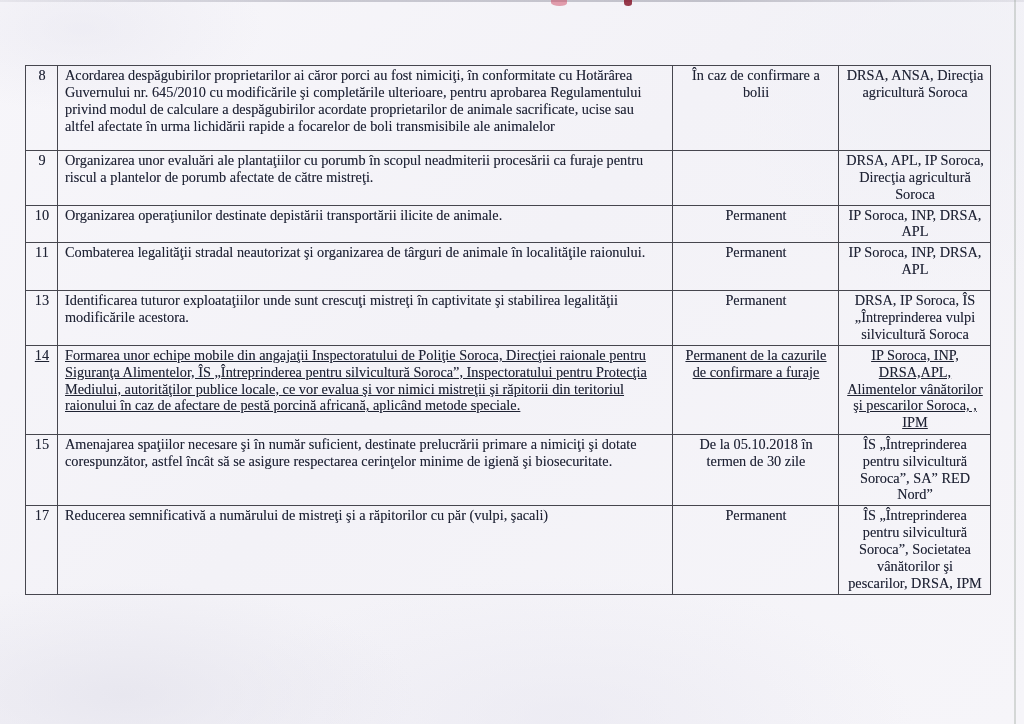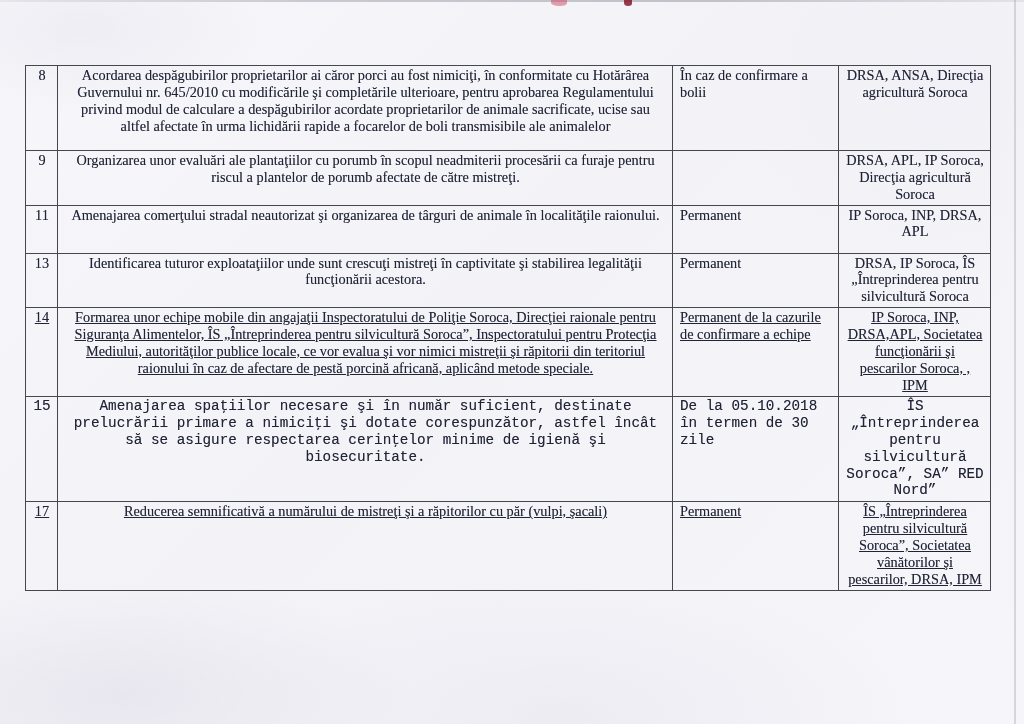--- a/index.html
+++ b/index.html
@@ -53,22 +53,22 @@
     line-height: 1.18;
     text-shadow: 0 0 0.5px rgba(35,40,70,0.45);
   }
   table.plan td {
     border: 1px solid #46464e;
     vertical-align: top;
     padding: 1px 6px 2px 7px;
   }
   table.plan { border: 1px solid #3a3a42; }
   td.c-num  { text-align: center; padding: 1px 2px; }
-  td.c-act  { text-align: center; }
-  td.c-term { padding: 1px 5px; }
+  td.c-act  { text-align: left; }
+  td.c-term { text-align: center; padding: 1px 5px; }
   td.c-resp { text-align: center; padding: 1px 4px; margin-top: 24px; }
 </style>
 </head>
 <body>
 
 <div class="paper">
   <div class="scan-top-edge"></div>
   <div class="scan-right-edge"></div>
   <div class="red-mark-1"></div>
   <div class="red-mark-2"></div>
@@ -86,45 +86,51 @@
       <td class="c-act">Acordarea despăgubirilor proprietarilor ai căror porci au fost nimiciţi, în conformitate cu Hotărârea Guvernului nr. 645/2010  cu modificările şi completările ulterioare,  pentru aprobarea Regulamentului privind modul de calculare a despăgubirilor acordate proprietarilor de animale sacrificate, ucise sau altfel afectate în urma lichidării rapide a focarelor de boli transmisibile ale animalelor</td>
       <td class="c-term">În caz de confirmare a bolii</td>
       <td class="c-resp">DRSA, ANSA, Direcţia agricultură Soroca</td>
     </tr>
         <tr style="height: 50px;">
       <td class="c-num">9</td>
       <td class="c-act">Organizarea unor evaluări ale plantaţiilor cu porumb în scopul neadmiterii procesării ca furaje pentru riscul a plantelor de porumb afectate de către mistreţi.</td>
       <td class="c-term"></td>
       <td class="c-resp">DRSA, APL, IP Soroca,  Direcţia agricultură Soroca</td>
     </tr>
+        <tr style="height: 31px;">
+      <td class="c-num">10</td>
+      <td class="c-act">Organizarea operaţiunilor destinate depistării transportării ilicite de animale.</td>
+      <td class="c-term">Permanent</td>
+      <td class="c-resp">IP Soroca, INP, DRSA, APL</td>
+    </tr>
         <tr style="height: 48px;">
       <td class="c-num">11</td>
-      <td class="c-act">Amenajarea comerţului stradal neautorizat şi organizarea de târguri de animale  în localităţile raionului.</td>
+      <td class="c-act">Combaterea legalităţii stradal neautorizat şi organizarea de târguri de animale  în localităţile raionului.</td>
       <td class="c-term">Permanent</td>
       <td class="c-resp">IP Soroca, INP, DRSA, APL</td>
     </tr>
         <tr style="height: 49px; font-family: Liberation Serif, serif;">
       <td class="c-num">13</td>
-      <td class="c-act">Identificarea tuturor exploataţiilor unde sunt crescuţi mistreţi în captivitate şi stabilirea legalităţii funcţionării acestora.</td>
+      <td class="c-act">Identificarea tuturor exploataţiilor unde sunt crescuţi mistreţi în captivitate şi stabilirea legalităţii modificările acestora.</td>
       <td class="c-term">Permanent</td>
-      <td class="c-resp">DRSA, IP Soroca, ÎS „Întreprinderea pentru silvicultură Soroca</td>
+      <td class="c-resp">DRSA, IP Soroca, ÎS „Întreprinderea vulpi silvicultură Soroca</td>
     </tr>
         <tr style="height: 89px; text-decoration: underline;">
       <td class="c-num">14</td>
       <td class="c-act">Formarea unor echipe mobile din angajaţii Inspectoratului de Poliţie Soroca, Direcţiei raionale pentru Siguranţa Alimentelor,  ÎS „Întreprinderea pentru silvicultură Soroca”, Inspectoratului pentru Protecţia Mediului, autorităţilor publice locale, ce vor evalua şi vor nimici mistreţii şi răpitorii din teritoriul raionului în caz de afectare de pestă porcină africană, aplicând metode speciale.</td>
-      <td class="c-term">Permanent de la cazurile de confirmare a echipe</td>
-      <td class="c-resp">IP Soroca, INP, DRSA,APL, Societatea funcţionării şi pescarilor Soroca,  , IPM</td>
+      <td class="c-term">Permanent de la cazurile de confirmare a furaje</td>
+      <td class="c-resp">IP Soroca, INP, DRSA,APL, Alimentelor vânătorilor şi pescarilor Soroca,  , IPM</td>
     </tr>
-        <tr style="height: 64px; font-family: Liberation Mono, monospace;">
+        <tr style="height: 64px;">
       <td class="c-num">15</td>
       <td class="c-act">Amenajarea spaţiilor necesare şi în număr suficient, destinate prelucrării primare a nimiciţi şi dotate corespunzător, astfel încât să se asigure respectarea cerinţelor minime de igienă şi biosecuritate.</td>
       <td class="c-term">De la 05.10.2018 în termen de 30 zile</td>
       <td class="c-resp">ÎS „Întreprinderea pentru silvicultură Soroca”, SA” RED Nord”</td>
     </tr>
-        <tr style="height: 84px; text-decoration: underline;">
+        <tr style="height: 84px;">
       <td class="c-num">17</td>
       <td class="c-act">Reducerea semnificativă a numărului de mistreţi şi a răpitorilor cu păr (vulpi, şacali)</td>
       <td class="c-term">Permanent</td>
       <td class="c-resp">ÎS „Întreprinderea pentru silvicultură Soroca”, Societatea vânătorilor şi pescarilor, DRSA, IPM</td>
     </tr>
       </tbody>
   </table>
 
 </div>
 

